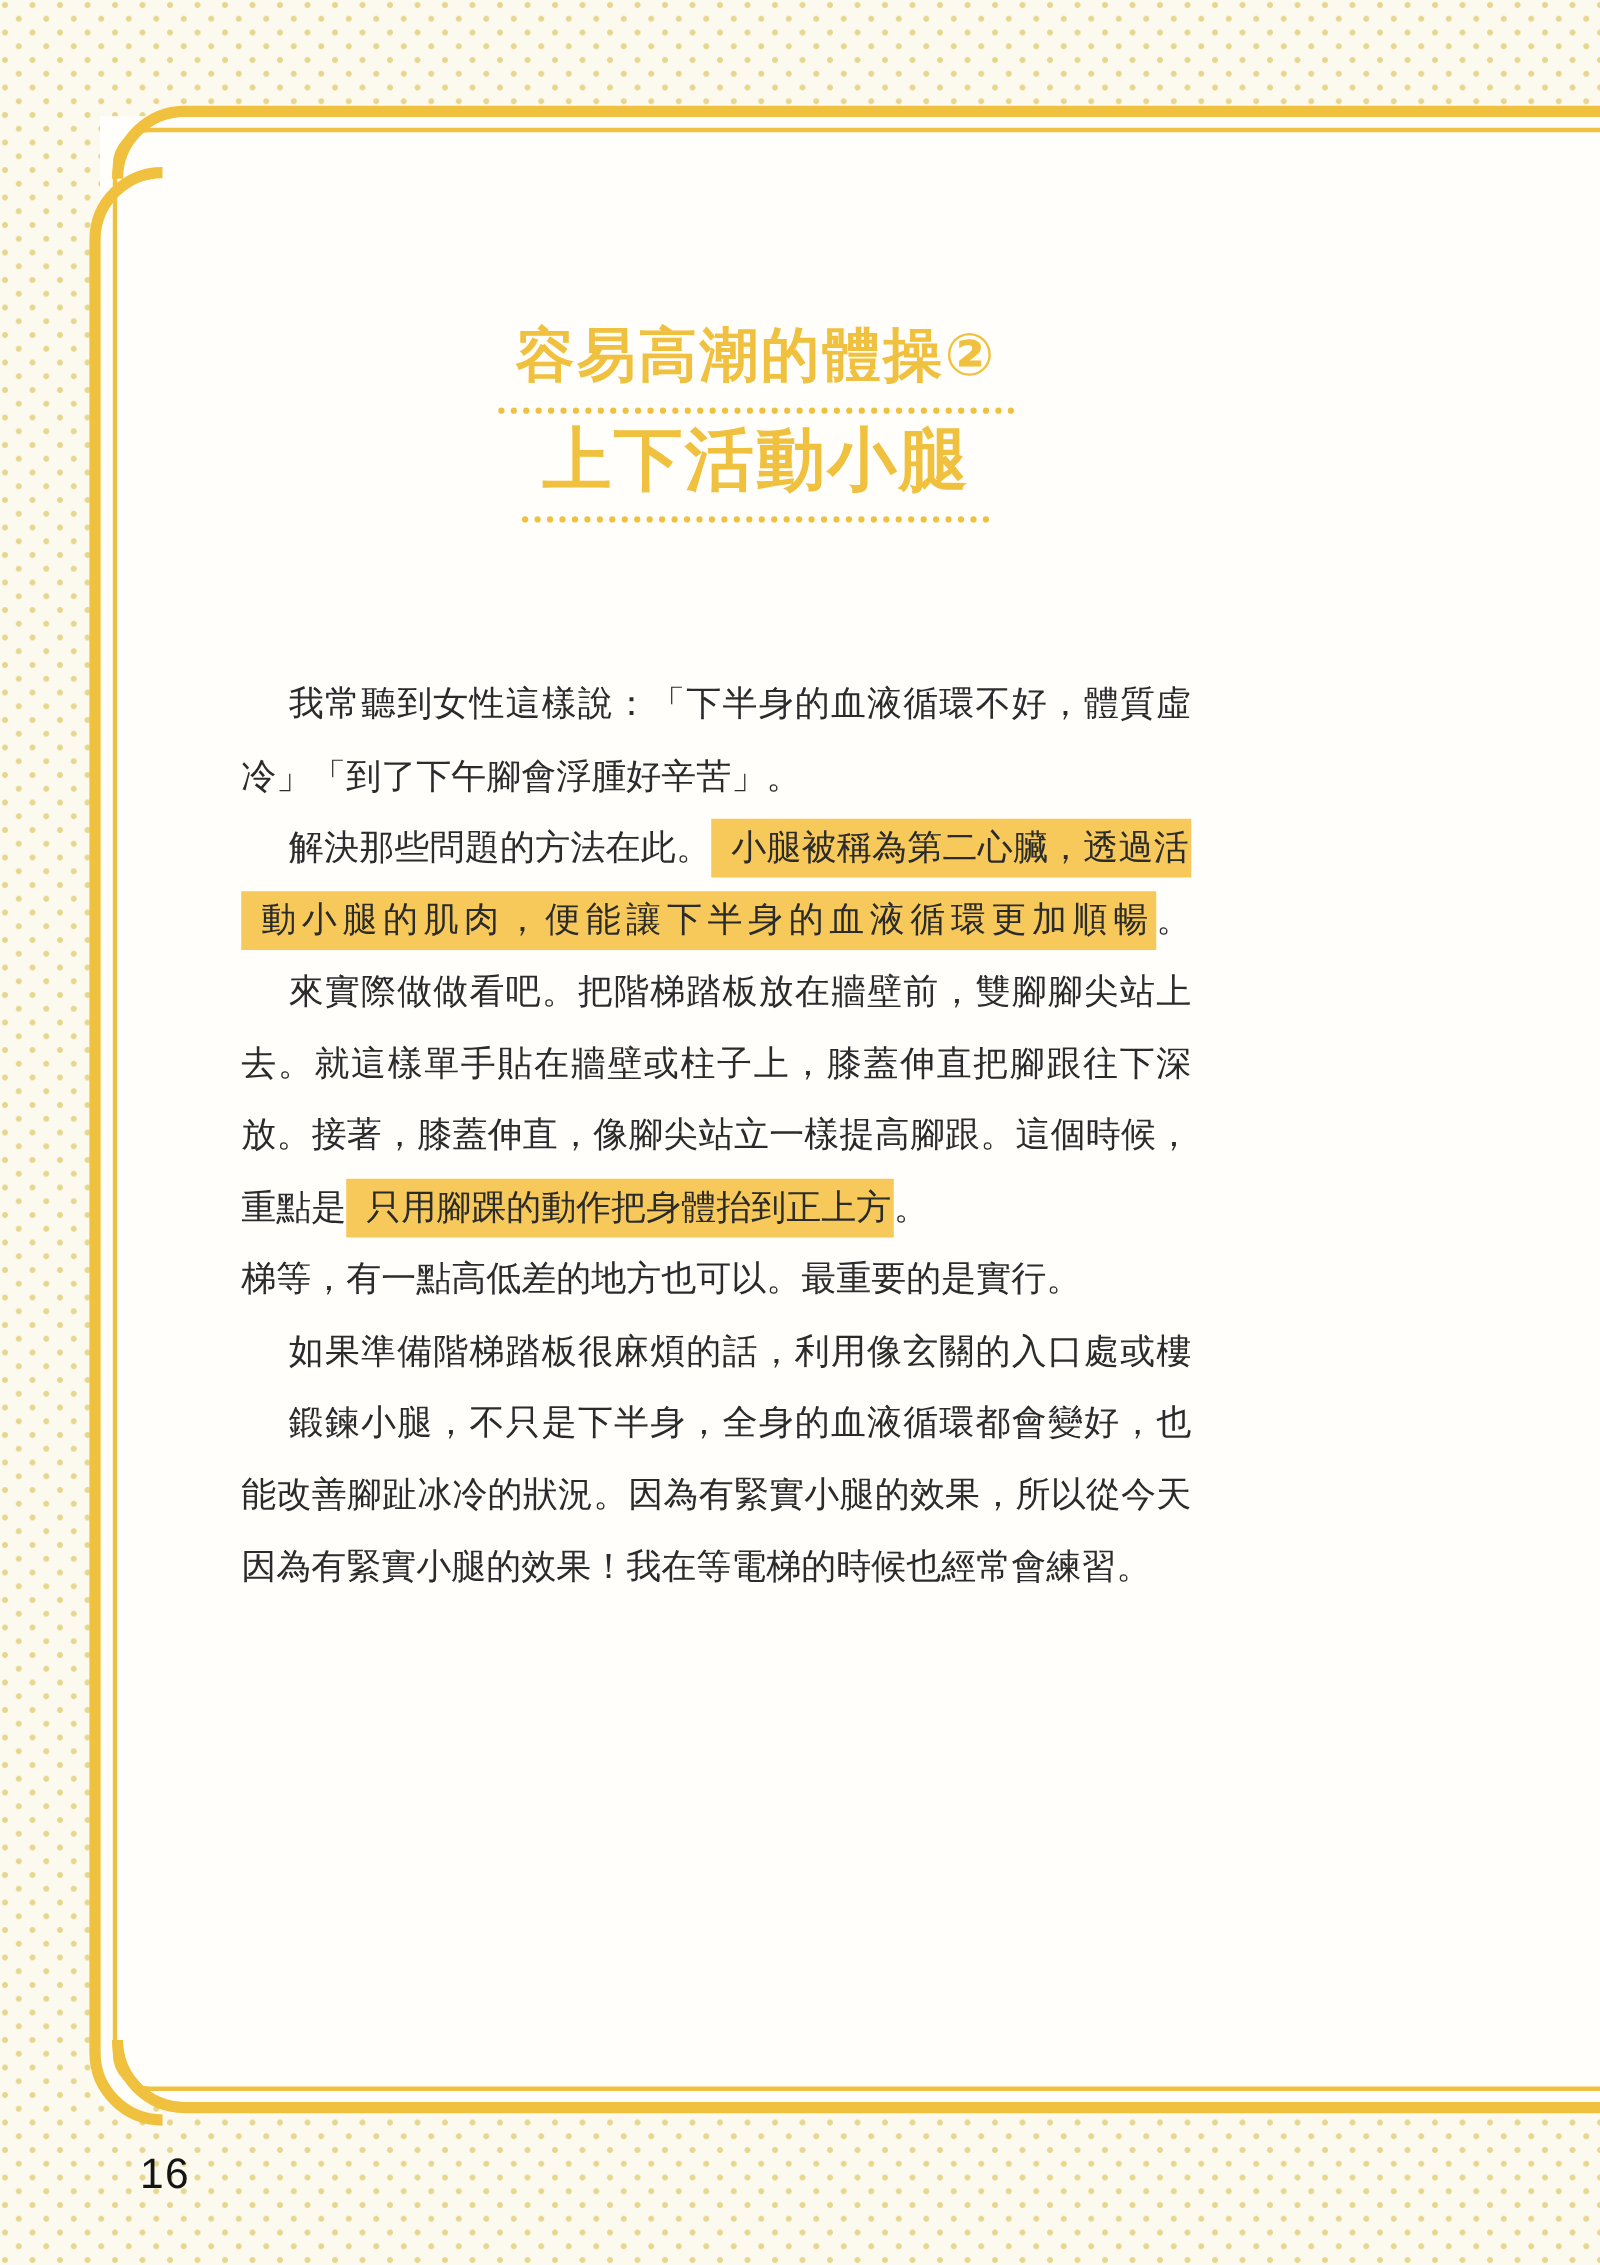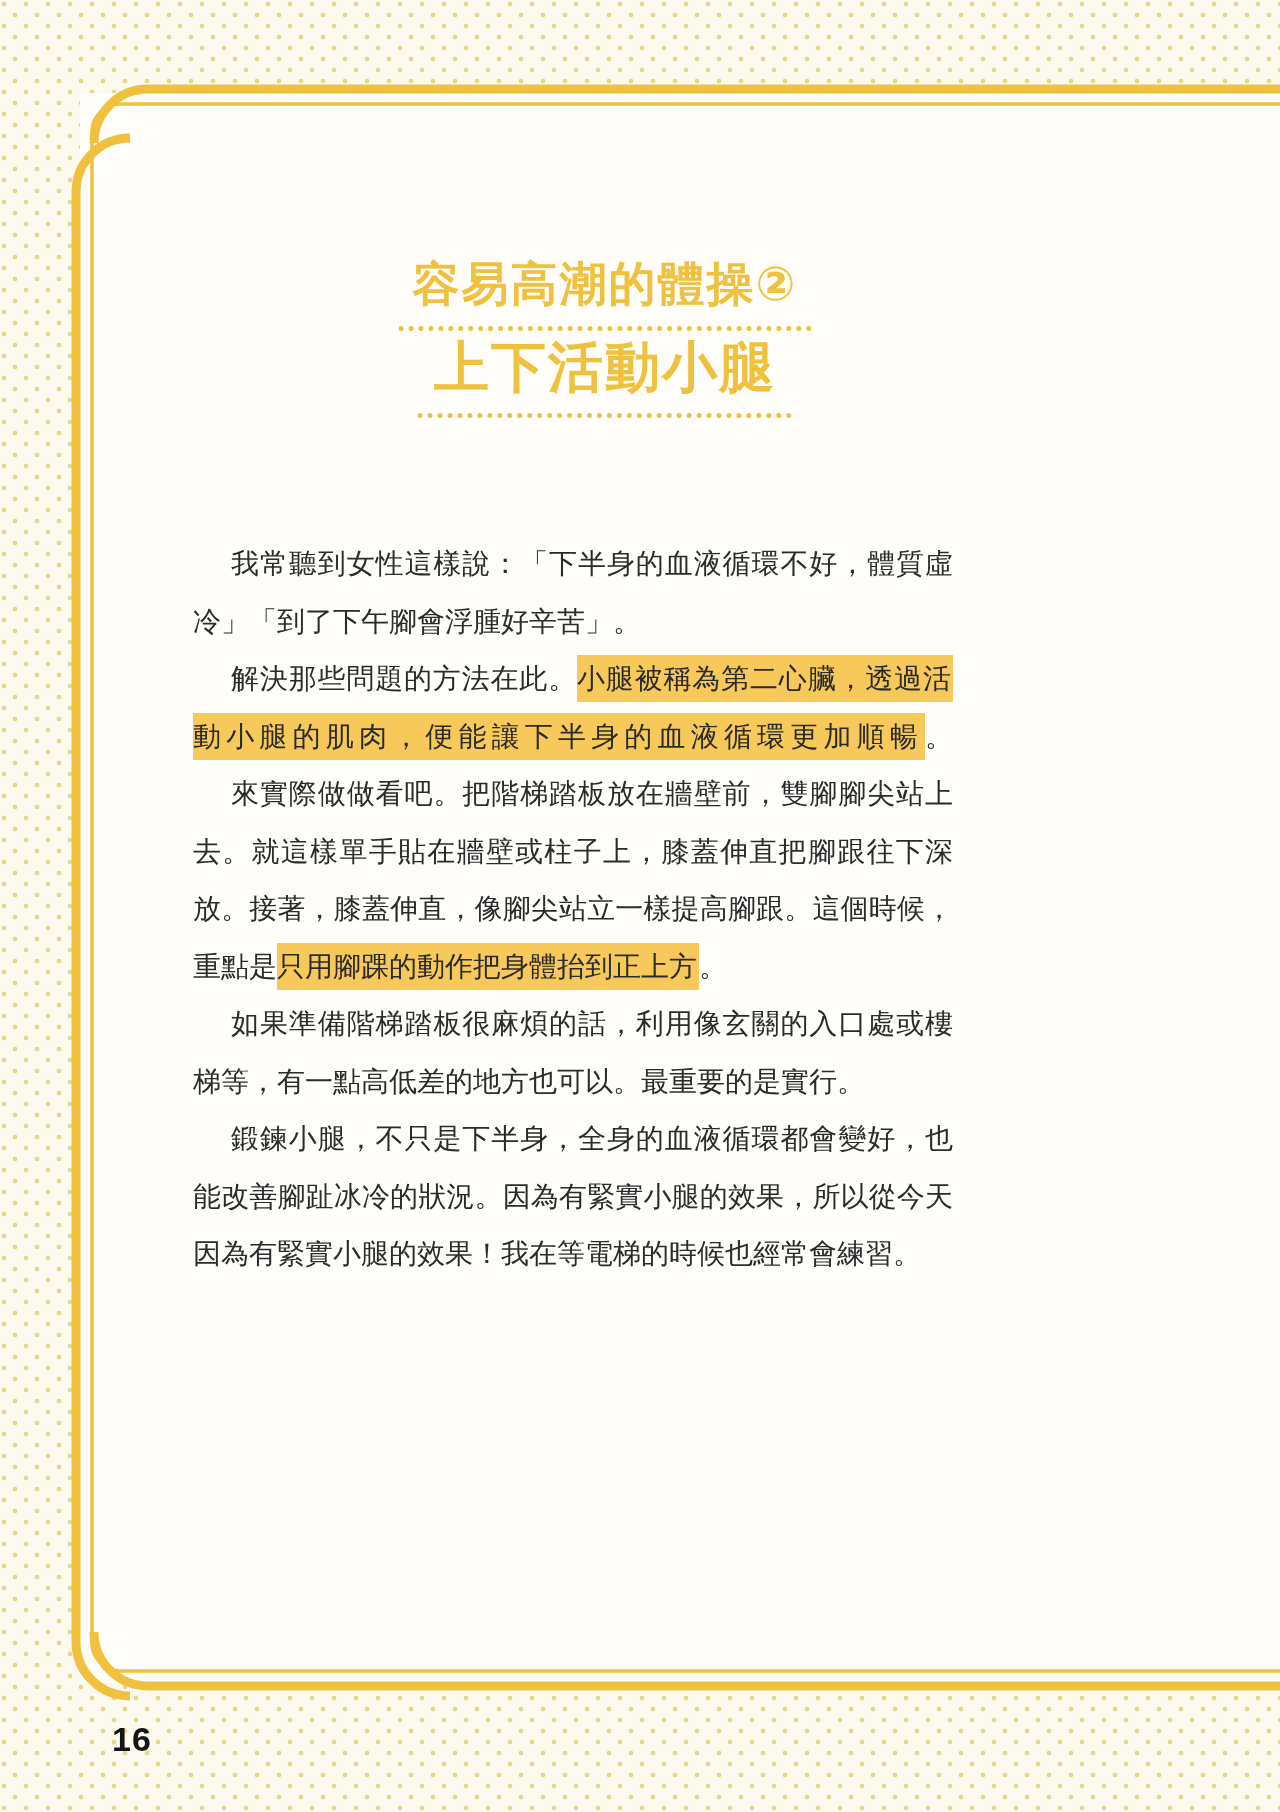--- a/index.html
+++ b/index.html
@@ -45,25 +45,25 @@
   }
   .body-text{
     position:absolute;left:193px;top:535px;width:760px;
     font-size:28px;color:var(--ink);
   }
   .line{
     height:57.5px;line-height:57.5px;width:760px;box-sizing:border-box;
   }
   .line.just{text-align:justify;text-align-last:justify;}
   .line.indent{padding-left:38px;}
-  .hl{background:var(--hl);padding:8px 2px 8px 0;}
+  .hl{background:var(--hl);padding:8px 2px 8px 16px;}
   .page-number{
     position:absolute;left:112px;top:1720px;
     font-family:"Liberation Sans","DejaVu Sans",sans-serif;
-    font-weight:700;font-size:34px;color:#151515;letter-spacing:1px;
+    font-weight:400;font-size:34px;color:#151515;letter-spacing:1px;
   }
 </style>
 </head>
 <body>
 
 <div class="page-inner"></div>
 
 <svg class="frame" width="1280" height="1812" viewBox="0 0 1280 1812">
 
   <path d="M 1300 104 H 120 A 28 28 0 0 0 92 132 V 1643 A 28 28 0 0 0 120 1671 H 1300" fill="none" stroke="#F0C13E" stroke-width="3.5"></path>
@@ -86,20 +86,20 @@
 
 <div class="body-text" id="bodyText">
     <div class="line indent just"><span class="seg">我常聽到女性這樣說：「下半身的血液循環不好，體質虛</span></div>
     <div class="line"><span class="seg">冷」「到了下午腳會浮腫好辛苦」。</span></div>
     <div class="line indent just"><span class="seg">解決那些問題的方法在此。</span><span class="hl">小腿被稱為第二心臟，透過活</span></div>
     <div class="line just"><span class="hl">動小腿的肌肉，便能讓下半身的血液循環更加順暢</span><span class="seg">。</span></div>
     <div class="line indent just"><span class="seg">來實際做做看吧。把階梯踏板放在牆壁前，雙腳腳尖站上</span></div>
     <div class="line just"><span class="seg">去。就這樣單手貼在牆壁或柱子上，膝蓋伸直把腳跟往下深</span></div>
     <div class="line just"><span class="seg">放。接著，膝蓋伸直，像腳尖站立一樣提高腳跟。這個時候，</span></div>
     <div class="line"><span class="seg">重點是</span><span class="hl">只用腳踝的動作把身體抬到正上方</span><span class="seg">。</span></div>
+    <div class="line"><span class="seg">梯等，有一點高低差的地方也可以。最重要的是實行。</span></div>
     <div class="line indent just"><span class="seg">如果準備階梯踏板很麻煩的話，利用像玄關的入口處或樓</span></div>
-    <div class="line"><span class="seg">梯等，有一點高低差的地方也可以。最重要的是實行。</span></div>
     <div class="line indent just"><span class="seg">鍛鍊小腿，不只是下半身，全身的血液循環都會變好，也</span></div>
     <div class="line just"><span class="seg">能改善腳趾冰冷的狀況。因為有緊實小腿的效果，所以從今天</span></div>
     <div class="line"><span class="seg">因為有緊實小腿的效果！我在等電梯的時候也經常會練習。</span></div>
   </div>
 
 <div class="page-number">16</div>
 
 </body></html>

